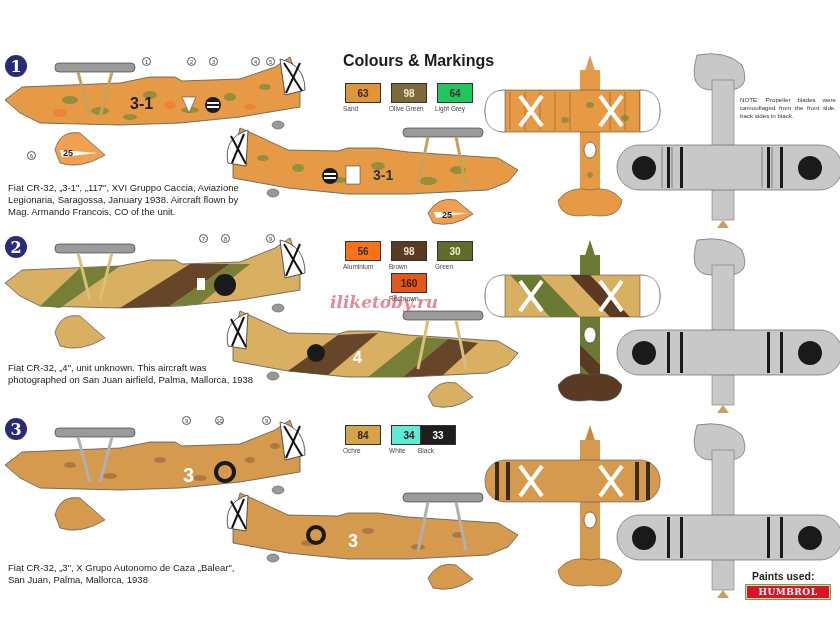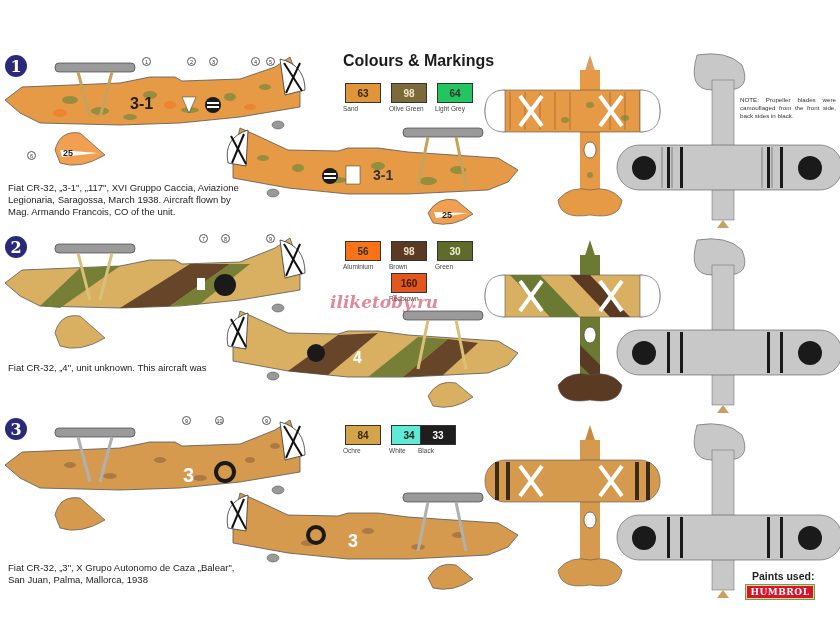--- a/index.html
+++ b/index.html
@@ -16,21 +16,21 @@
   .swatch { position: absolute; width: 40px; text-align: left; }
   .swatch .box {
     width: 36px; height: 20px; margin: 0 auto; border: 1px solid #333;
     display: flex; align-items: center; justify-content: center;
     font-size: 10px; font-weight: bold;
   }
   .swatch .lbl { font-size: 6.5px; line-height: 8px; color: #444; margin-top: 2px; }
   .note { position: absolute; left: 740px; top: 96px; width: 96px; font-size: 6.2px; line-height: 8px; color: #333; text-align: justify; }
   .paints-label { position: absolute; left: 752px; top: 570px; font-size: 10.5px; font-weight: bold; color: #222; }
   .humbrol {
-    position: absolute; left: 745px; top: 584px; width: 70px; height: 16px;
+    position: absolute; left: 745px; top: 584px; width: 86px; height: 16px;
     border: 1.5px solid #888; background: #bef264; padding: 1px;
   }
   .humbrol span {
     display: flex; width: 100%; height: 100%; background: #d8142b; color: #fff;
     font-family: "DejaVu Serif", serif; font-weight: bold; font-size: 9px; letter-spacing: 0.5px;
     align-items: center; justify-content: center;
   }
   .watermark { position: absolute; left: 330px; top: 292px; font-family: "DejaVu Serif", serif; font-style: italic; font-weight: bold; font-size: 17px; color: rgba(200,40,70,0.55); }
   svg { position: absolute; overflow: visible; }
   .callout { position: absolute; width: 9px; height: 9px; border-radius: 50%; border: 1px solid #555; background: #fff; font-size: 5.5px; display: flex; align-items: center; justify-content: center; color: #333; }
@@ -113,21 +113,21 @@
   <rect x="118" y="48" width="14" height="18" fill="#fff" stroke="#333" stroke-width="0.5"></rect>
   <text x="145" y="62" font-size="14" font-weight="bold" fill="#333" font-family="Liberation Sans, sans-serif">3-1</text>
   <path d="M200 95 Q210 78 228 82 L245 96 Q225 110 205 105 Z" fill="#f0a050" stroke="#555" stroke-width="0.7"></path>
   <path d="M206 94 L240 95 L208 100 Z" fill="#fff"></path>
   <text x="214" y="100" font-size="9" font-weight="bold" fill="#222" font-family="Liberation Sans, sans-serif">25</text>
   <ellipse cx="45" cy="75" rx="6" ry="4" fill="#999" stroke="#444" stroke-width="0.5"></ellipse>
 </svg>
 
 <div class="caption" style="left:8px; top:182px;">
   <div>Fiat CR-32, „3-1", „117", XVI Gruppo Caccia, Aviazione</div>
-  <div>Legionaria, Saragossa, March 1938. Aircraft flown by</div>
+  <div>Legionaria, Saragossa, January 1938. Aircraft flown by</div>
   <div>Mag. Armando Francois, CO of the unit.</div>
 </div>
 
 <div class="swatch" style="left:343px; top:83px;">
   <div class="box" style="background:#e0953a; color:#3a2a10;">63</div>
   <div class="lbl">Sand</div>
 </div>
 <div class="swatch" style="left:389px; top:83px;">
   <div class="box" style="background:#7d6a3a; color:#f0e6c8;">98</div>
   <div class="lbl">Olive Green</div>
@@ -171,20 +171,21 @@
   <line x1="3" y1="16" x2="18" y2="44" stroke="#111" stroke-width="2"></line>
   <line x1="16" y1="14" x2="4" y2="43" stroke="#111" stroke-width="2"></line>
   <circle cx="88" cy="50" r="9" fill="#1a1a1a"></circle>
   <text x="125" y="60" font-size="16" font-weight="bold" fill="#fff" font-family="Liberation Sans, sans-serif">4</text>
   <path d="M200 93 Q210 76 228 80 L245 94 Q225 108 205 103 Z" fill="#d9b062" stroke="#555" stroke-width="0.7"></path>
   <ellipse cx="45" cy="73" rx="6" ry="4" fill="#999" stroke="#444" stroke-width="0.5"></ellipse>
 </svg>
 
 <div class="caption" style="left:8px; top:362px;">
   <div>Fiat CR-32, „4", unit unknown. This aircraft was</div>
+  <div>photographed on San Juan airfield, Palma, Mallorca, 1938</div>
 </div>
 
 <div class="swatch" style="left:343px; top:241px;">
   <div class="box" style="background:#f97316; color:#333;">56</div>
   <div class="lbl">Aluminium</div>
 </div>
 <div class="swatch" style="left:389px; top:241px;">
   <div class="box" style="background:#5a3a22; color:#f0e0c8;">98</div>
   <div class="lbl">Brown</div>
 </div>

